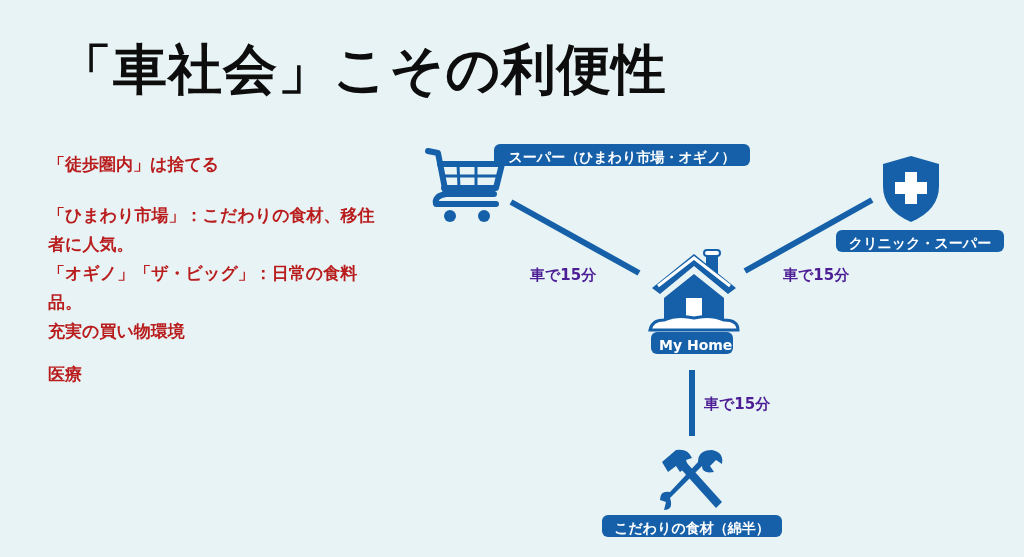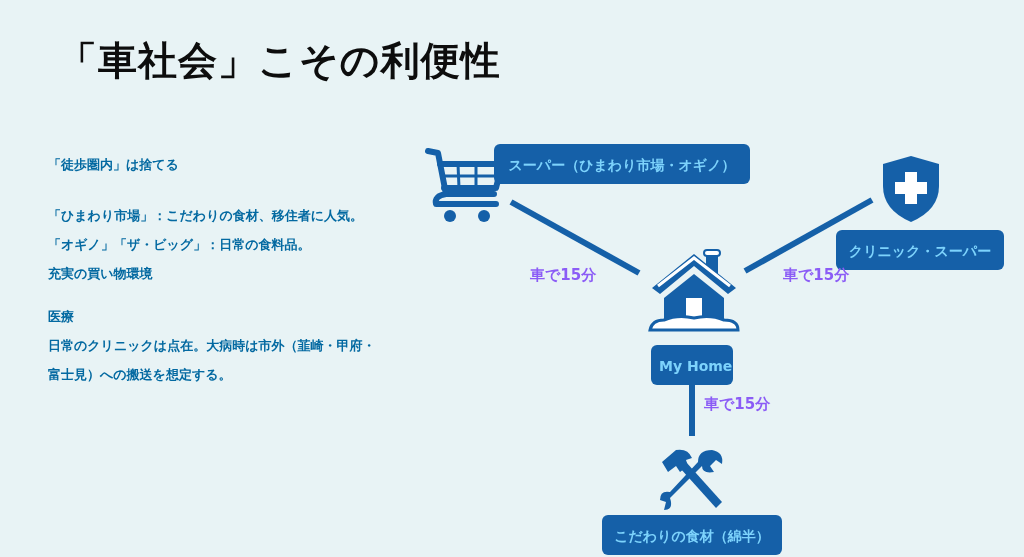--- a/index.html
+++ b/index.html
@@ -5,59 +5,58 @@
   * { margin: 0; padding: 0; box-sizing: border-box; }
   html, body { width: 1024px; height: 557px; overflow: hidden; }
   body {
     background: #e8f3f5;
     font-family: "DejaVu Sans", "Liberation Sans", sans-serif;
     color: #111;
     position: relative;
   }
   .title {
     position: absolute; left: 58px; top: 34px;
-    font-size: 39px; font-weight: bold; letter-spacing: 1px;
+    font-size: 54px; font-weight: bold; letter-spacing: 1px;
     color: #0d0d0d; white-space: nowrap;
   }
   .left-text {
     position: absolute; left: 48px; top: 150px; width: 340px;
-    font-size: 13px; font-weight: bold; line-height: 29px; color: #0369a1;
+    font-size: 17px; font-weight: bold; line-height: 29px; color: #b91c1c;
   }
   .block { margin-bottom: 14px; }
   .block p { white-space: pre-line; }
   .diagram { position: absolute; left: 0; top: 0; width: 1024px; height: 557px; }
   .label {
-    position: absolute; background: #1560a8; color: #7dd3fc;
+    position: absolute; background: #1560a8; color: #ffffff;
     font-weight: bold; font-size: 14px; border-radius: 6px;
-    padding: 8px 8px; height: 40px; line-height: 26px; white-space: nowrap;
+    padding: 0 8px; height: 22px; line-height: 26px; white-space: nowrap;
     text-align: center;
   }
   .travel {
-    position: absolute; font-size: 15px; font-weight: bold; color: #8b5cf6;
+    position: absolute; font-size: 15px; font-weight: bold; color: #4c1d95;
     white-space: nowrap;
   }
   .icon { position: absolute; }
 </style>
 </head>
 <body>
 
 <div class="title">「車社会」こその利便性</div>
 
 <div class="left-text">
   <div class="block">
     <p>「徒歩圏内」は捨てる</p>
   </div>
   <div class="block" style="margin-top:22px">
     <p>「ひまわり市場」：こだわりの食材、移住者に人気。
 「オギノ」「ザ・ビッグ」：日常の食料品。</p>
     <p>充実の買い物環境</p>
   </div>
   <div class="block" style="margin-top:14px">
     <p>医療</p>
-    <p>日常のクリニックは点在。大病時は市外（韮崎・甲府・富士見）への搬送を想定する。</p>
   </div>
 </div>
 
 <svg class="diagram" viewBox="0 0 1024 557">
   <g stroke="#1560a8" stroke-width="6" stroke-linecap="butt">
     <line x1="511" y1="202" x2="639" y2="273"></line>
     <line x1="745" y1="271" x2="872" y2="200"></line>
     <line x1="692" y1="370" x2="692" y2="436"></line>
   </g>
 </svg>
@@ -89,21 +88,21 @@
 
 <svg class="icon" style="left:648px;top:248px" width="92" height="86" viewBox="0 0 92 86">
   <rect x="58" y="4" width="12" height="22" fill="#1560a8"></rect>
   <rect x="56" y="2" width="16" height="6" rx="3" fill="#fff" stroke="#1560a8" stroke-width="2"></rect>
   <path d="M4 40 L46 6 L88 40 L80 46 L46 18 L12 46 Z" fill="#1560a8"></path>
   <path d="M10 38 L46 10 L82 38" fill="none" stroke="#fff" stroke-width="3"></path>
   <path d="M46 26 L76 50 L76 74 L16 74 L16 50 Z" fill="#1560a8"></path>
   <rect x="38" y="50" width="16" height="24" fill="#fff"></rect>
   <path d="M2 82 Q4 72 16 72 Q30 66 46 70 Q62 66 76 72 Q90 72 90 82 Z" fill="#fff" stroke="#1560a8" stroke-width="3"></path>
 </svg>
-<div class="label" style="left:651px;top:345px;width:82px">My Home</div>
+<div class="label" style="left:651px;top:332px;width:82px">My Home</div>
 
 <svg class="icon" style="left:658px;top:446px" width="68" height="68" viewBox="0 0 68 68">
   <g fill="#1560a8">
     <path d="M4 16 L18 4 Q30 2 34 12 L28 14 L30 20 L22 26 L18 20 L10 26 Z"></path>
     <path d="M22 22 L28 16 L64 56 L58 62 Z"></path>
     <path d="M54 4 Q66 6 64 18 L58 14 L52 20 L56 26 Q44 28 44 20 L12 52 Q16 64 6 64 L8 56 L2 54 Q2 44 12 46 L40 16 Q40 4 54 4 Z"></path>
   </g>
 </svg>
 <div class="travel" style="left:704px;top:395px">車で15分</div>
 <div class="label" style="left:602px;top:515px;width:180px">こだわりの食材（綿半）</div>

